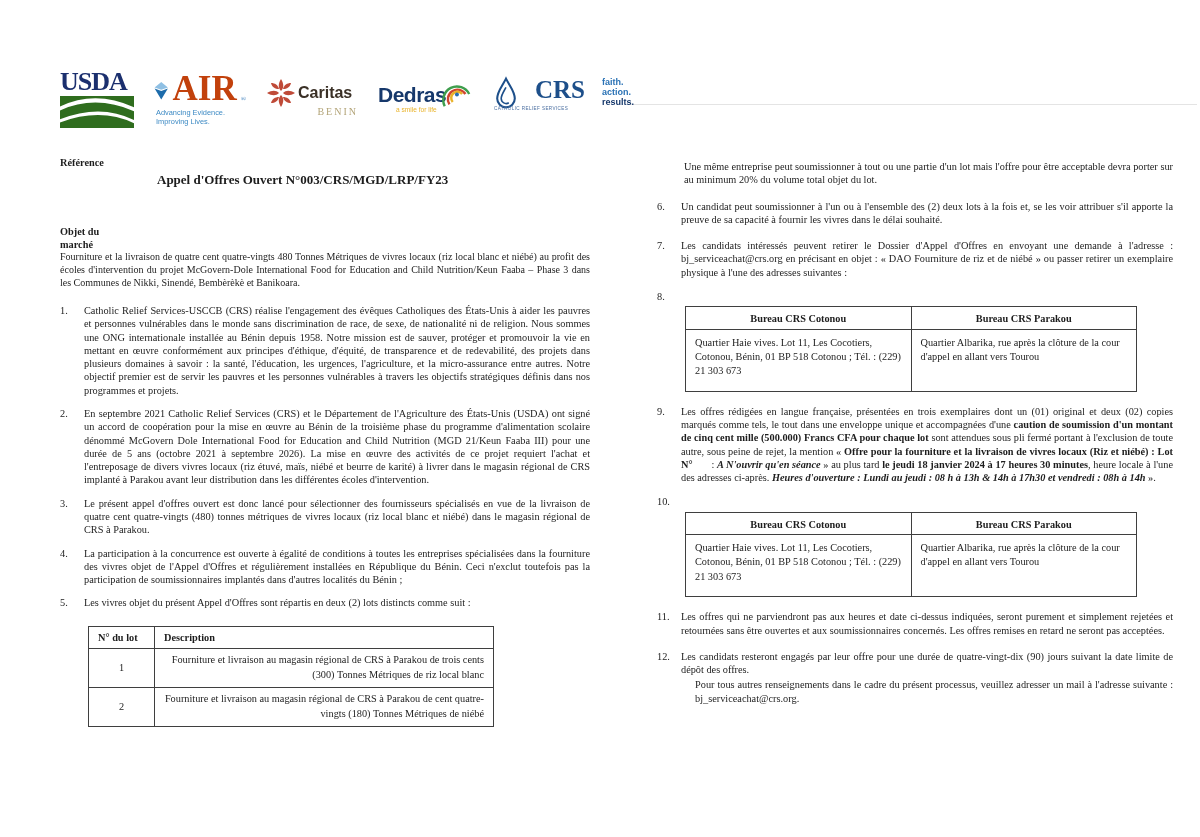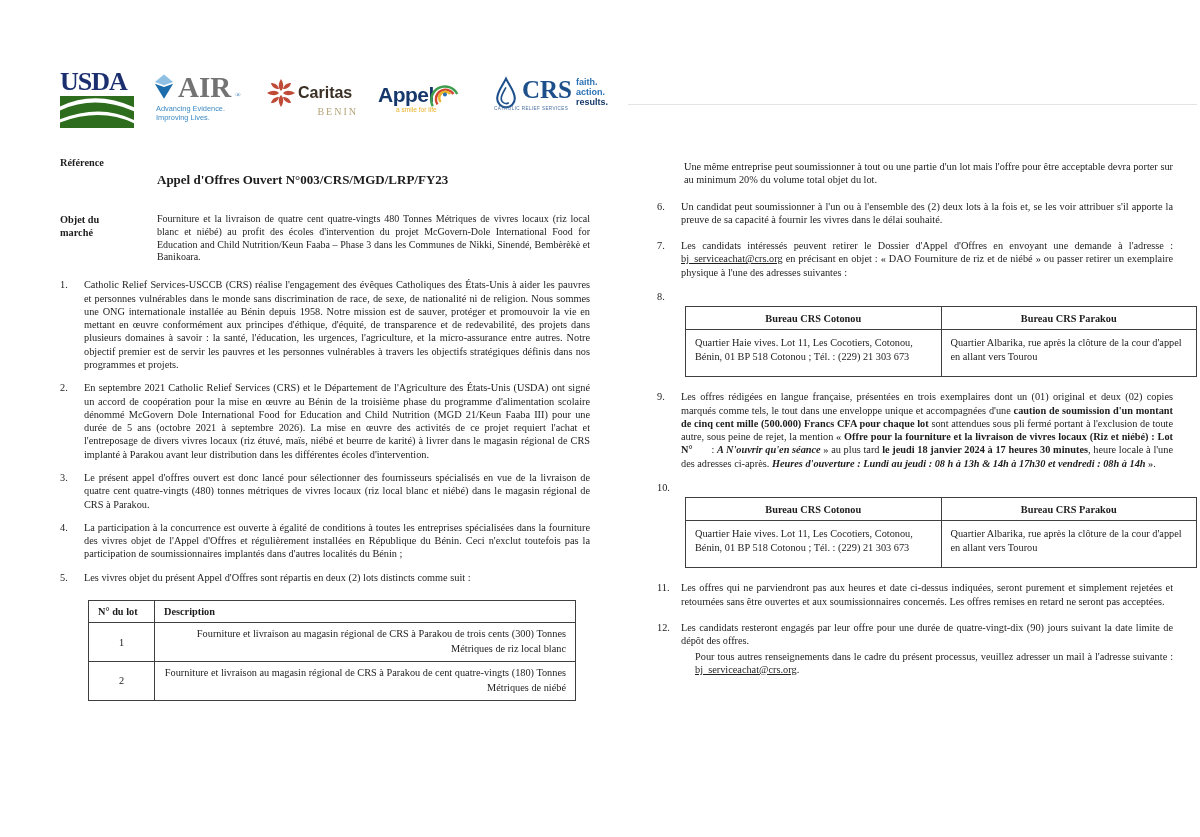--- a/index.html
+++ b/index.html
@@ -16,81 +16,81 @@
   .logos-row { display:flex; align-items:flex-start; gap:20px; height:66px; }
   .logo { flex:none; }
 
   .logo-usda { width:74px; }
   .usda-word { font-family:"Liberation Serif", serif; font-weight:bold; font-size:26px; line-height:0.95; color:#1b2f6e; letter-spacing:-1px; }
   .usda-field { width:74px; height:32px; display:block; margin-top:1px; }
 
   .logo-air { width:92px; padding-top:4px; }
   .air-row { display:flex; align-items:flex-end; gap:4px; }
   .air-diamond { width:20px; height:26px; }
-  .air-word { font-family:"Liberation Serif", serif; font-weight:bold; font-size:29px; line-height:0.85; color:#737373; }
+  .air-word { font-family:"Liberation Serif", serif; font-weight:bold; font-size:35px; line-height:0.85; color:#c2410c; }
   .air-reg { font-size:7px; color:#2a72b5; vertical-align:top; }
   .air-tag { font-family:"Liberation Sans", sans-serif; font-size:7.4px; line-height:1.25; color:#3d8ac4; margin-top:4px; margin-left:2px; }
 
   .logo-caritas { width:92px; padding-top:8px;text-align:right; }
   .caritas-row { display:flex; align-items:center; gap:2px; }
   .caritas-icon { width:30px; height:30px; flex:none; }
   .caritas-word { font-family:"Liberation Sans", sans-serif; font-weight:bold; font-size:16px; color:#3a3026; line-height:1; }
   .caritas-country { font-family:"Liberation Serif", serif; font-size:10px; letter-spacing:2px; color:#b3a478; margin-left:26px; margin-top:-2px; }
 
   .logo-dedras { width:96px; padding-top:8px; }
   .dedras-row { display:flex; align-items:center; }
   .dedras-word { font-family:"Liberation Sans", sans-serif; font-weight:bold; font-size:21px; color:#16386b; line-height:1; letter-spacing:-0.5px; }
   .dedras-arcs { width:32px; height:32px; margin-left:-6px; }
   .dedras-tag { font-family:"Liberation Sans", sans-serif; font-size:6.6px; color:#e9b32a; margin-left:18px; margin-top:-4px; }
 
   .logo-crs { width:120px; padding-top:6px; }
-  .crs-main { display:flex; align-items:flex-start; gap:4px; }
+  .crs-main { display:flex; align-items:flex-start; gap:17px; }
   .crs-drop { width:24px; height:34px; flex:none; }
   .crs-word { font-family:"Liberation Serif", serif; font-weight:bold; font-size:25px; color:#1d4f8a; line-height:1.1; }
   .crs-tags { font-family:"Liberation Sans", sans-serif; font-size:9px; font-weight:bold; line-height:1.1; color:#2a72b5; padding-top:2px; }
   .crs-tag3 { color:#16386b; }
   .crs-sub { font-family:"Liberation Sans", sans-serif; font-size:4.6px; letter-spacing:0.4px; color:#4a6ea0; margin-top:-4px; }
 
   .doc-title {
     margin-top:10px; text-align:center; color:#3c5fa5; font-weight:bold;
     font-size:21.5px; line-height:1.1; font-variant:small-caps; letter-spacing:0.5px;
   }
 
   .ref-row { display:flex; margin-top:20px; }
   .ref-label { flex:none; width:97px; font-weight:bold; font-size:10.3px; padding-right:38px; }
   .ref-value { flex:1; font-weight:bold; font-size:13px;margin-top:16px; }
-  .objet-row { margin-top:24px; }
+  .objet-row { margin-top:36px;flex-direction:column; }
   .objet-value { flex:1; font-size:10px; text-align:justify; }
 
   .li { display:flex; margin-top:10px; }
   .li .num { flex:none; width:24px; }
   .li .txt { flex:1; text-align:justify; }
   .items-left { margin-top:14px; }
 
-  table.lots { border-collapse:collapse; margin:16px 0 0 28px; width:488px; }
+  table.lots { border-collapse:collapse; margin:16px 0 0 28px; width:406px; }
   table.lots th, table.lots td { border:1px solid #3f3f3f; padding:4px 9px; vertical-align:middle; font-size:10.3px; }
   table.lots th { font-weight:bold; text-align:left; }
   table.lots th.c1 { width:66px; }
   table.lots td.c1 { text-align:center; }
   table.lots td.c2 { text-align:right; line-height:1.45; }
 
   
   .page-right { position:absolute; left:657px; top:160px; width:516px; font-size:10.3px; line-height:1.29; }
   .r-intro { margin-left:27px; text-align:justify; }
   .page-right .li { margin-top:13px; }
   .item8-num, .item10-num { margin-top:11px; }
 
-  table.offices { border-collapse:collapse; margin:3px 0 0 28px; width:512px; table-layout:fixed; }
+  table.offices { border-collapse:collapse; margin:3px 0 0 28px; width:452px; table-layout:fixed; }
   table.offices th, table.offices td { border:1px solid #3f3f3f; font-size:10.3px; vertical-align:top; }
   table.offices th { font-weight:bold; text-align:center; padding:5px 6px 3px 6px; }
   table.offices td { padding:6px 9px 12px 9px; text-align:left; line-height:1.4; }
 
   .b { font-weight:bold; }
   .bi { font-weight:bold; font-style:italic; }
-  .email { text-decoration:underline; color:inherit; cursor:pointer; }
+  .email { color:inherit; cursor:pointer; }
   .sub-note { margin-top:2px; margin-left:14px; text-align:justify; }
 </style>
 </head>
 <body>
 
 <div class="top-rule"></div>
 
 <div class="page-left">
 
   <div class="logos-row">
@@ -133,21 +133,21 @@
             <path d="M25 25 C21 25 18 23 17 19 C21 19 24 21 25 25Z"></path>
           </g>
         </svg>
         <span class="caritas-word">Caritas</span>
       </div>
       <div class="caritas-country">BENIN</div>
     </div>
 
     <div class="logo logo-dedras">
       <div class="dedras-row">
-        <span class="dedras-word">Appel</span>
+        <span class="dedras-word">Dedras</span>
         <svg class="dedras-arcs" viewBox="0 0 34 34" aria-hidden="true">
           <path d="M5 30 A 14 14 0 1 1 31 17" fill="none" stroke="#3f9e4d" stroke-width="2.6"></path>
           <path d="M10 28 A 10 10 0 1 1 27 17" fill="none" stroke="#d0452f" stroke-width="2.6"></path>
           <path d="M13.5 25.5 A 6.5 6.5 0 1 1 23.5 17" fill="none" stroke="#e9b32a" stroke-width="2.6"></path>
           <circle cx="18" cy="17.5" r="2.1" fill="#2a6fb0"></circle>
         </svg>
       </div>
       <div class="dedras-tag">a smile for life</div>
     </div>
 

